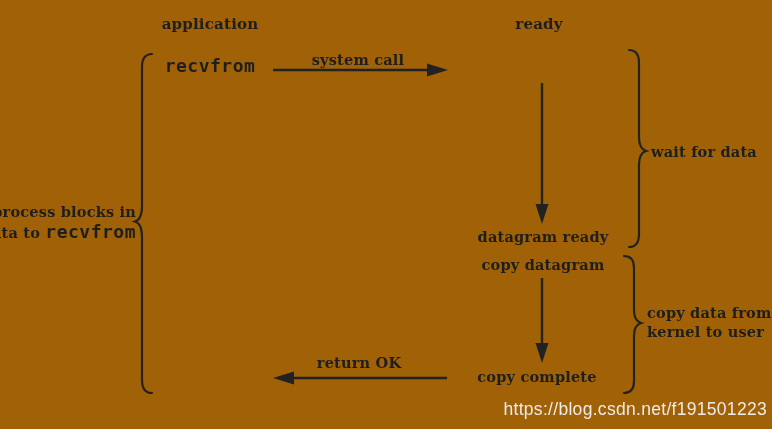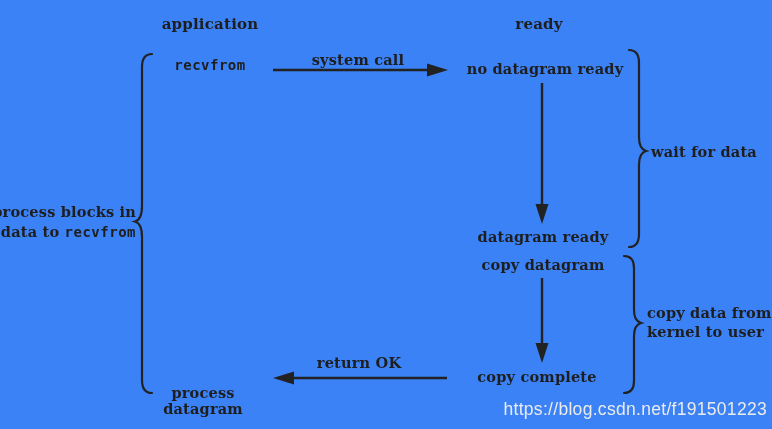--- a/index.html
+++ b/index.html
@@ -1,21 +1,21 @@
 <!DOCTYPE html>
 <html><head>
 <meta charset="utf-8">
 <style>
   * { margin: 0; padding: 0; box-sizing: border-box; }
   html, body { background: #ffffff; }
   #canvas {
     position: relative;
     width: 772px;
     height: 429px;
-    background: #3b82f6;
+    background: #a16207;
     overflow: hidden;
     font-family: "DejaVu Serif", "Liberation Serif", serif;
     color: #1e1e1e;
   }
   #diagram-svg {
     position: absolute;
     left: 0; top: 0;
     width: 772px; height: 429px;
     z-index: 1;
   }
@@ -26,21 +26,21 @@
     font-weight: 600;
     white-space: nowrap;
     letter-spacing: 0.2px;
   }
   .center { transform: translate(-50%, -50%); }
   .vcenter { transform: translateY(-50%); }
   .hdr { font-weight: 700; font-size: 15px; }
   .mono {
     font-family: "DejaVu Sans Mono", "Liberation Mono", monospace;
     font-weight: 700;
-    font-size: 14px;
+    font-size: 18px;
     letter-spacing: 0.5px;
   }
   .app-header    { left: 210px; top: 24px; }
   .kernel-header { left: 539px; top: 24px; }
   .recvfrom      { left: 210px; top: 65px; }
   .syscall-label { left: 358px; top: 59px; }
   .no-dg-ready   { left: 545px; top: 68px; }
   .dg-ready      { left: 543px; top: 236px; }
   .copy-dg       { left: 543px; top: 264px; }
   .copy-complete { left: 537px; top: 376px; }
@@ -98,29 +98,24 @@
 
     <path d="M 629 50 C 636 50 639 54 639 63 L 639 137 C 639 145 641 149.5 646 151 C 641 152.5 639 157 639 165 L 639 234 C 639 243 636 247 629 247" fill="none" stroke="#222" stroke-width="2.2" stroke-linecap="round"></path>
 
     <path d="M 624 256 C 631 256 634 260 634 268 L 634 310 C 634 317 636 321.5 641 323 C 636 324.5 634 329 634 336 L 634 381 C 634 389 631 393 624 393" fill="none" stroke="#222" stroke-width="2.2" stroke-linecap="round"></path>
   </svg>
 
   <div class="lbl hdr center app-header">application</div>
   <div class="lbl hdr center kernel-header">ready</div>
 
   <div class="lbl mono center recvfrom">recvfrom</div>
-  <div class="lbl process-dg">
-    <div>process</div>
-    <div>datagram</div>
-  </div>
 
   <div class="lbl center syscall-label">system call</div>
   <div class="lbl center return-ok">return OK</div>
 
-  <div class="lbl center no-dg-ready">no datagram ready</div>
   <div class="lbl center dg-ready">datagram ready</div>
   <div class="lbl center copy-dg">copy datagram</div>
   <div class="lbl center copy-complete">copy complete</div>
 
   <div class="lbl process-blocks">
     <div>process blocks in</div>
     <div><span>data to </span><span class="mono">recvfrom</span></div>
   </div>
 
   <div class="lbl copy-label">

